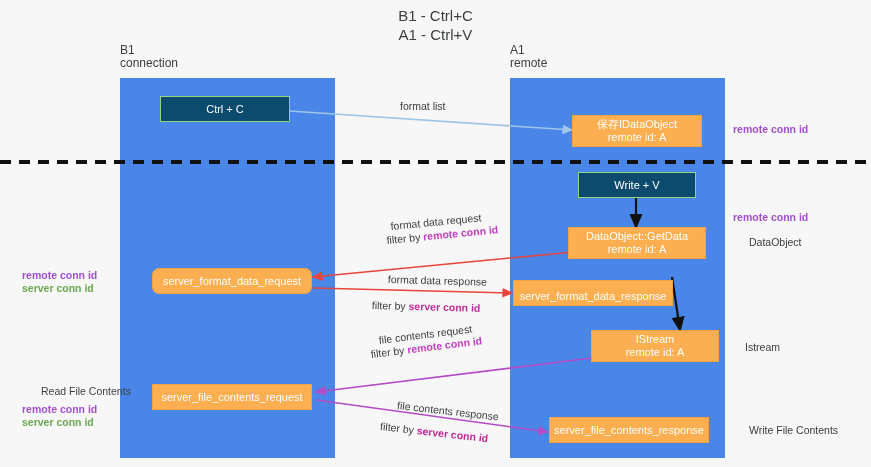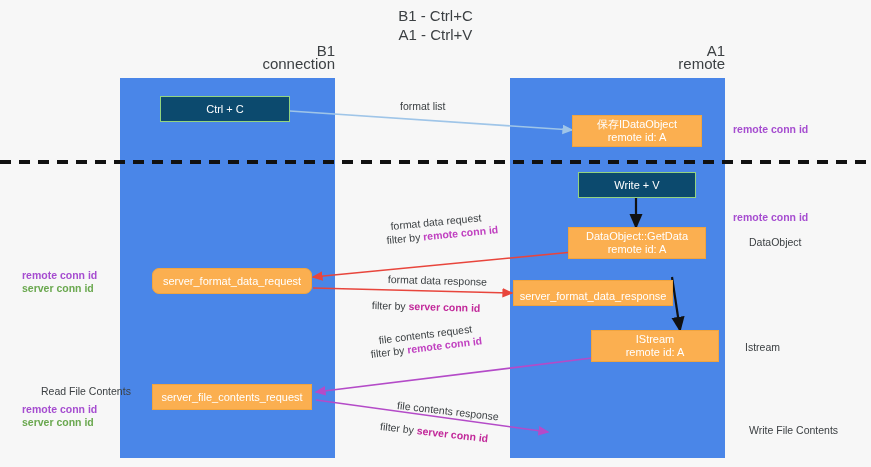--- a/index.html
+++ b/index.html
@@ -26,22 +26,22 @@
     position: absolute;
     left: 0; right: 0;
     top: 6px;
     text-align: center;
     font-size: 15px;
     color: #3c4043;
     line-height: 19px;
   }
   .col-head {
     position: absolute;
-    text-align: right;
-    font-size: 15px;
+    text-align: left;
+    font-size: 12px;
     color: #3c4043;
     line-height: 13px;
     width: 215px;
   }
   .col-head-b1 { left: 120px; top: 44px; }
   .col-head-a1 { left: 510px; top: 44px; }
 
   .box {
     position: absolute;
     display: flex;
@@ -183,20 +183,23 @@
 
   <div class="box box-orange" style="left:591px; top:330px; width:128px; height:32px;">
     <div>IStream</div>
     <div>remote id: A</div>
   </div>
 
   <div class="box box-orange" style="left:152px; top:384px; width:160px; height:26px;">
     <div>server_file_contents_request</div>
   </div>
 
+  <div class="box box-orange" style="left:549px; top:417px; width:160px; height:26px;">
+    <div>server_file_contents_response</div>
+  </div>
 
   <div class="edgelabel" style="left:400px; top:100px;">format list</div>
 
   <div class="edgelabel" style="left:390px; top:220px; transform: rotate(-5.5deg);">format data request</div>
   <div class="edgelabel" style="left:386px; top:234px; transform: rotate(-5.5deg);">
     <span>filter by </span><span class="hl-purple">remote conn id</span>
   </div>
 
   <div class="edgelabel" style="left:388px; top:273px; transform: rotate(1.5deg);">format data response</div>
   <div class="edgelabel" style="left:372px; top:299px; transform: rotate(1.5deg);">

